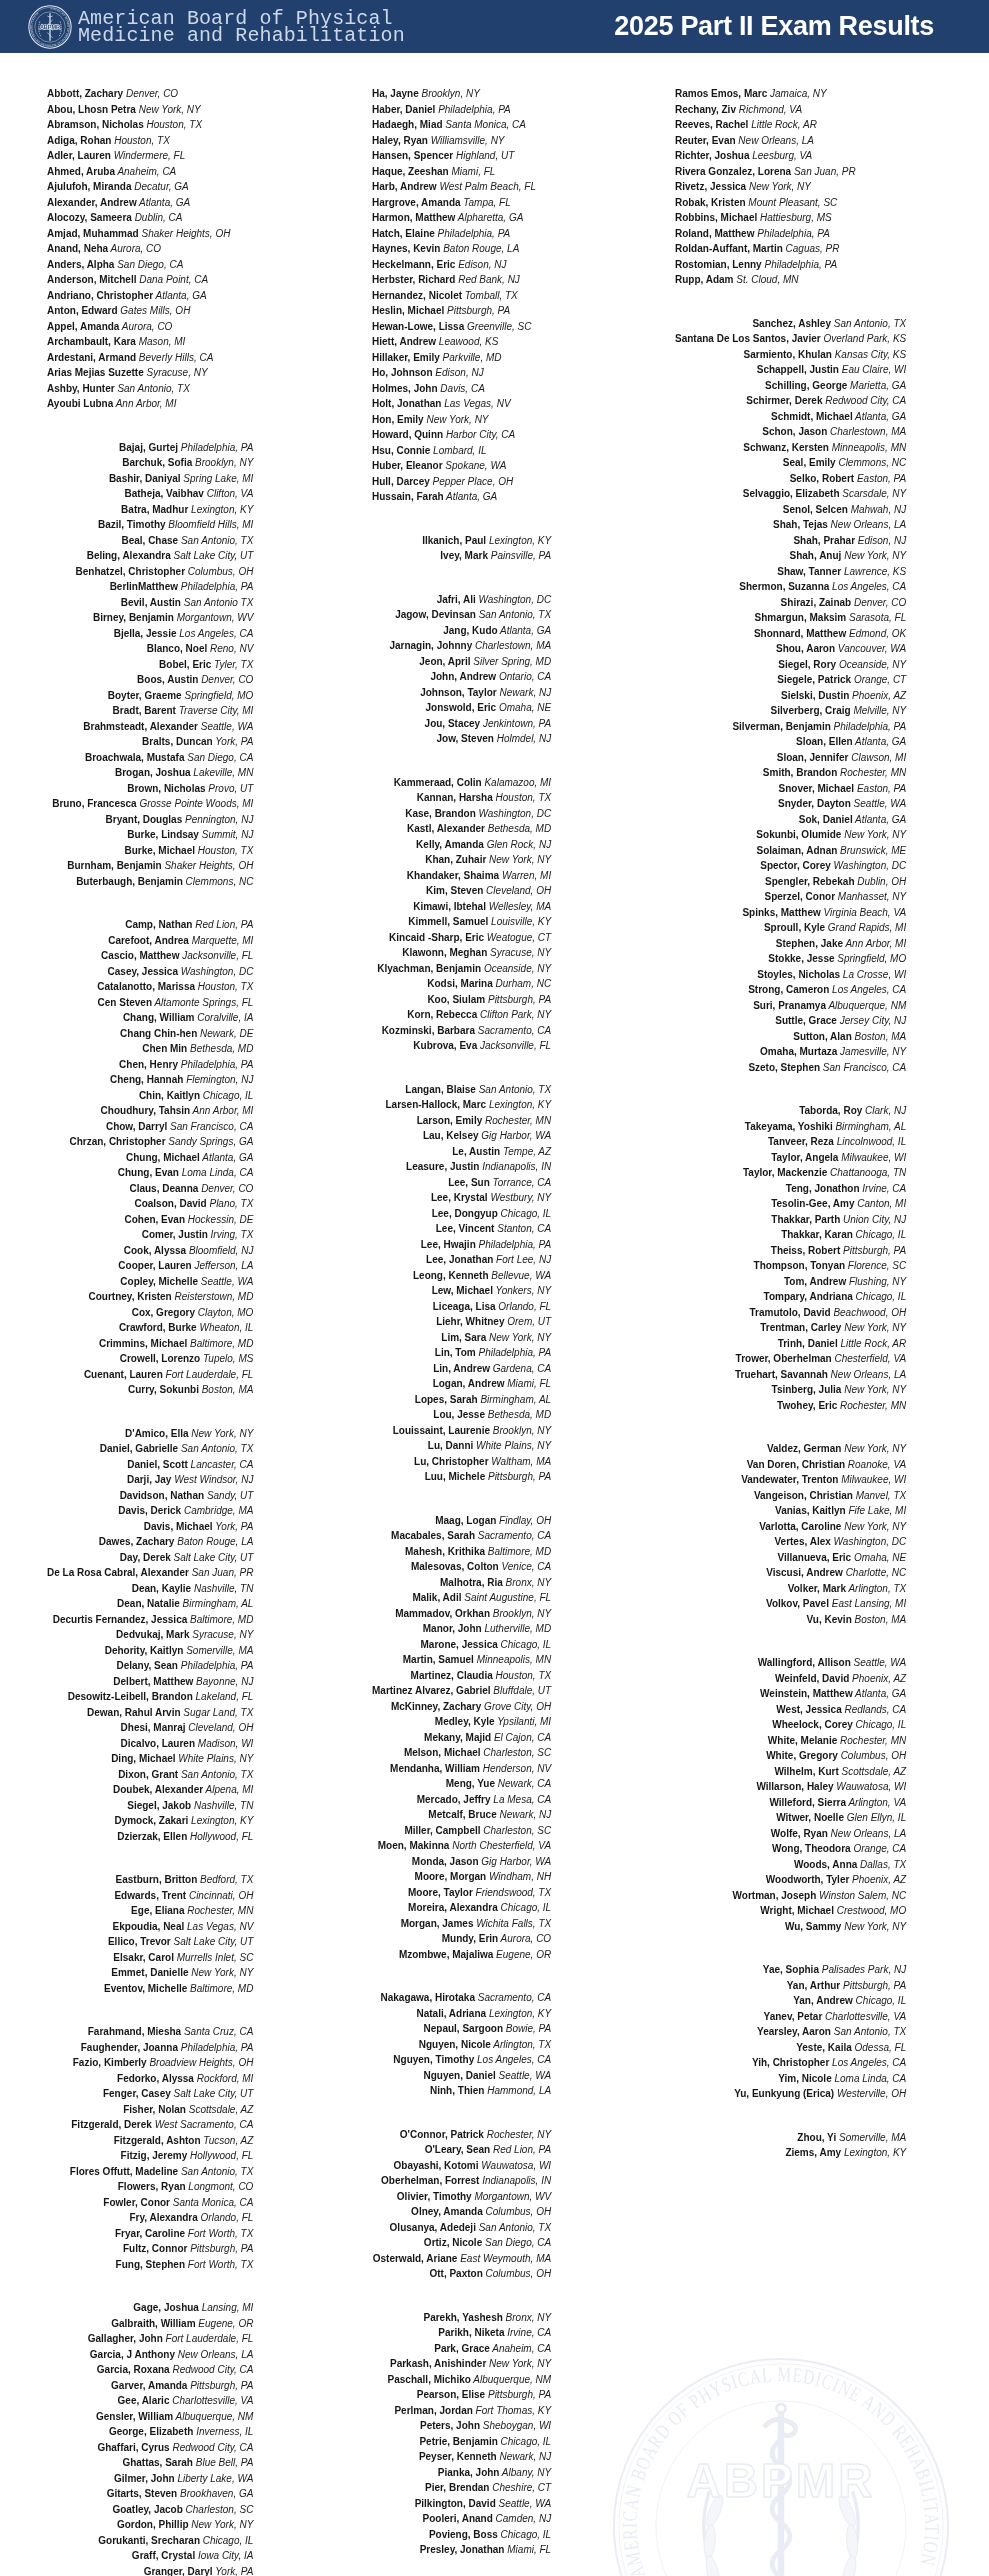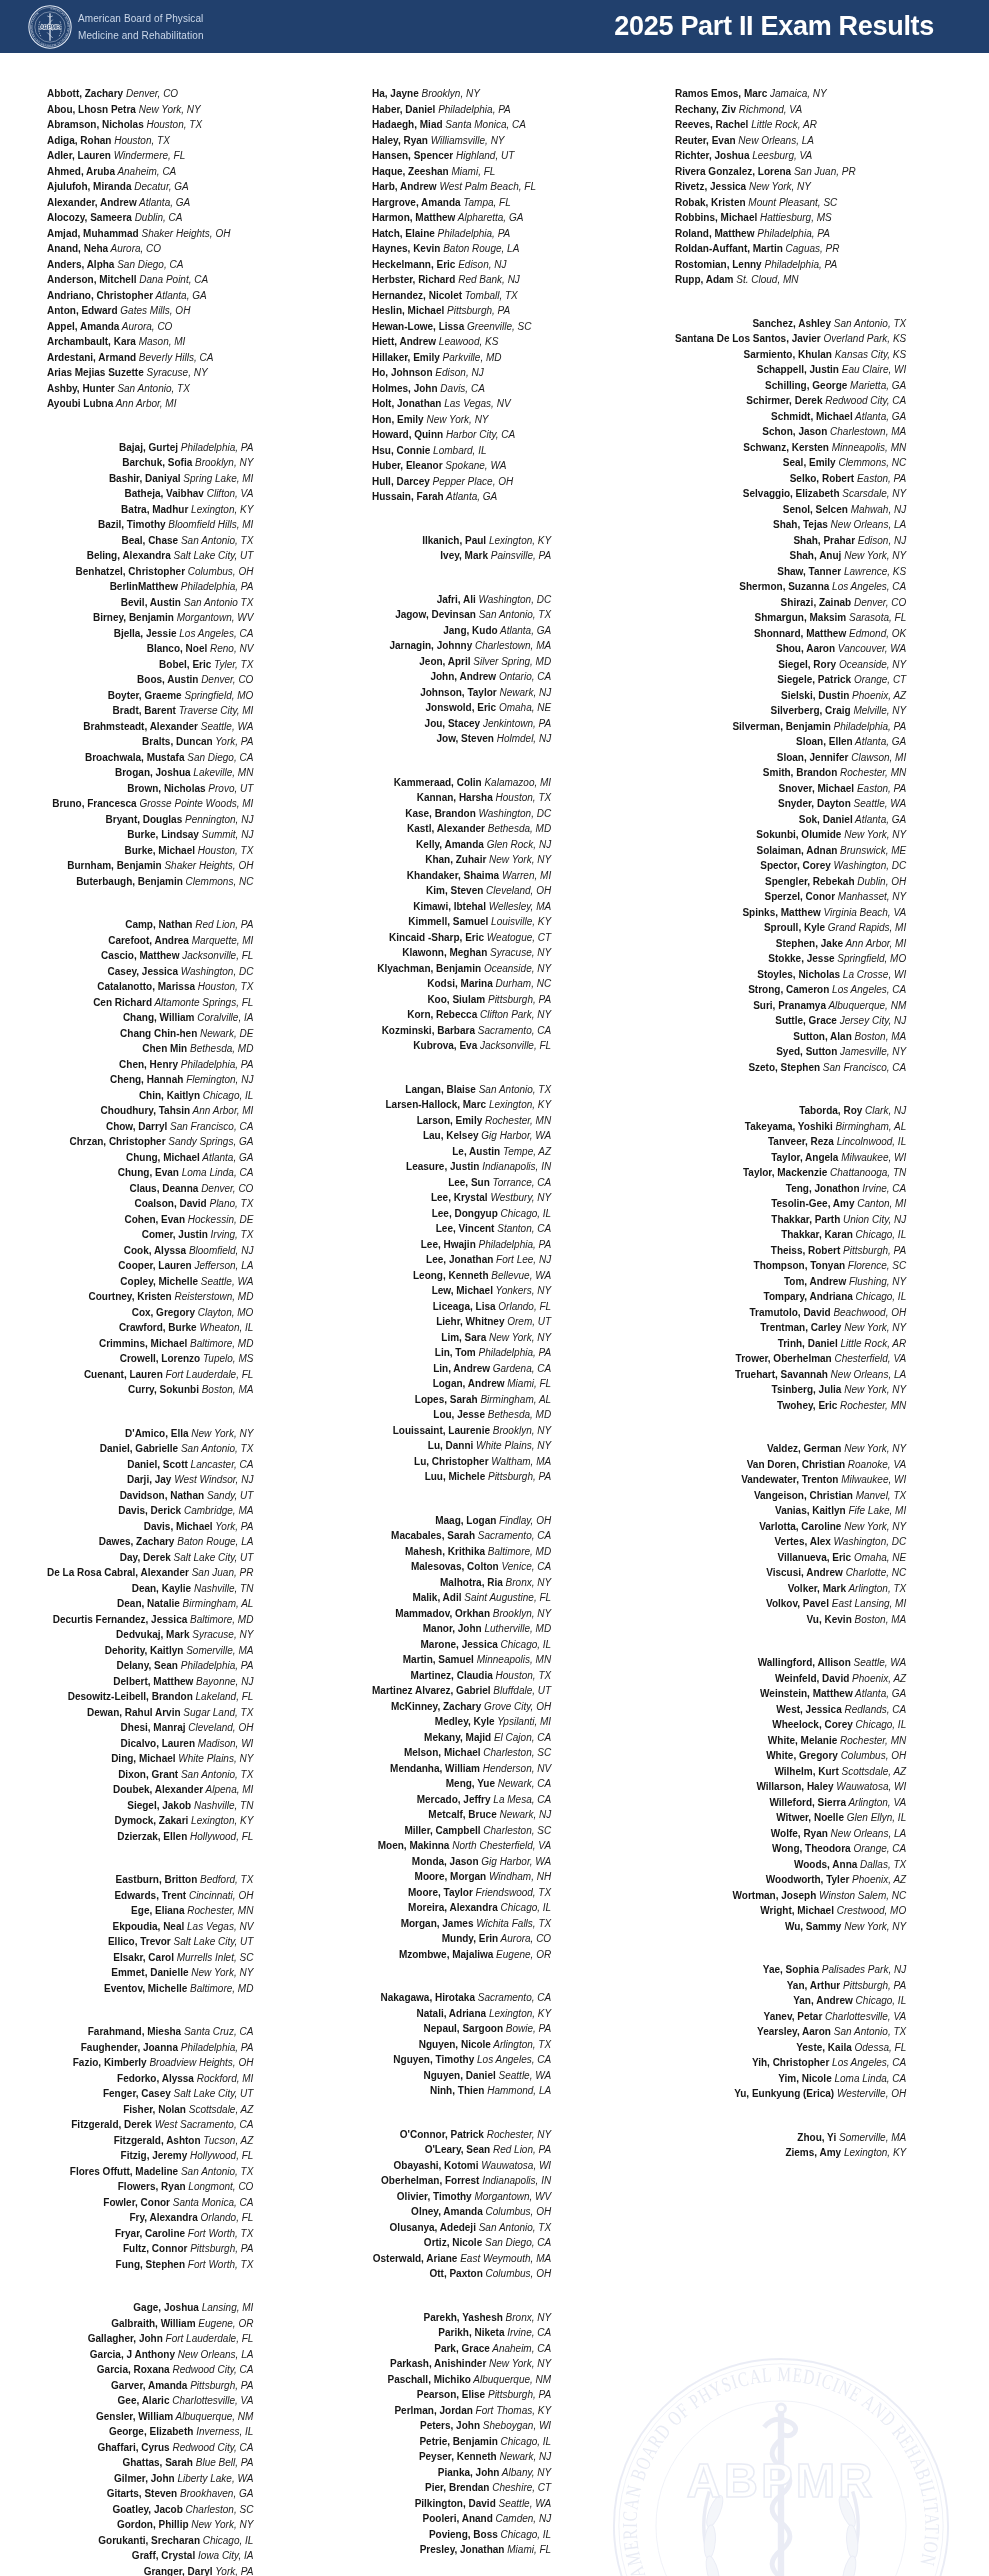--- a/index.html
+++ b/index.html
@@ -17,22 +17,22 @@
     position:absolute; left:0; top:0;
     width:989px; height:53px;
     background:#21406d;
   }
   .logo {
     position:absolute; left:27px; top:3.6px;
     width:46px; height:46px;
   }
   .org-name {
     position:absolute; left:78px; top:9.8px;
-    font-family:Liberation Sans, sans-serif;
-    font-size:10px; line-height:17.5px;
+    font-family:Liberation Mono, monospace;
+    font-size:20px; line-height:17.5px;
     color:#ccd8ea;
     letter-spacing:0.1px;
   }
   .page-title {
     position:absolute; right:55px; top:0;
     height:67px; line-height:53px;
     font-size:27px; font-weight:700;
     color:#ffffff;
     letter-spacing:-0.3px;
     white-space:nowrap;
@@ -142,21 +142,21 @@
         <div class="row"><span class="nm">Burke, Michael</span><span class="lc"> Houston, TX</span></div>
         <div class="row"><span class="nm">Burnham, Benjamin</span><span class="lc"> Shaker Heights, OH</span></div>
         <div class="row"><span class="nm">Buterbaugh, Benjamin</span><span class="lc"> Clemmons, NC</span></div>
       </div>
       <div class="group">
         <div class="row"><span class="nm">Camp, Nathan</span><span class="lc"> Red Lion, PA</span></div>
         <div class="row"><span class="nm">Carefoot, Andrea</span><span class="lc"> Marquette, MI</span></div>
         <div class="row"><span class="nm">Cascio, Matthew</span><span class="lc"> Jacksonville, FL</span></div>
         <div class="row"><span class="nm">Casey, Jessica</span><span class="lc"> Washington, DC</span></div>
         <div class="row"><span class="nm">Catalanotto, Marissa</span><span class="lc"> Houston, TX</span></div>
-        <div class="row"><span class="nm">Cen Richard</span><span class="lc"> Altamonte Springs, FL</span></div>
+        <div class="row"><span class="nm">Cen Steven</span><span class="lc"> Altamonte Springs, FL</span></div>
         <div class="row"><span class="nm">Chang, William</span><span class="lc"> Coralville, IA</span></div>
         <div class="row"><span class="nm">Chang Chin-hen</span><span class="lc"> Newark, DE</span></div>
         <div class="row"><span class="nm">Chen Min</span><span class="lc"> Bethesda, MD</span></div>
         <div class="row"><span class="nm">Chen, Henry</span><span class="lc"> Philadelphia, PA</span></div>
         <div class="row"><span class="nm">Cheng, Hannah</span><span class="lc"> Flemington, NJ</span></div>
         <div class="row"><span class="nm">Chin, Kaitlyn</span><span class="lc"> Chicago, IL</span></div>
         <div class="row"><span class="nm">Choudhury, Tahsin</span><span class="lc"> Ann Arbor, MI</span></div>
         <div class="row"><span class="nm">Chow, Darryl</span><span class="lc"> San Francisco, CA</span></div>
         <div class="row"><span class="nm">Chrzan, Christopher</span><span class="lc"> Sandy Springs, GA</span></div>
         <div class="row"><span class="nm">Chung, Michael</span><span class="lc"> Atlanta, GA</span></div>
@@ -477,21 +477,21 @@
         <div class="row"><span class="nm">Sperzel, Conor</span><span class="lc"> Manhasset, NY</span></div>
         <div class="row"><span class="nm">Spinks, Matthew</span><span class="lc"> Virginia Beach, VA</span></div>
         <div class="row"><span class="nm">Sproull, Kyle</span><span class="lc"> Grand Rapids, MI</span></div>
         <div class="row"><span class="nm">Stephen, Jake</span><span class="lc"> Ann Arbor, MI</span></div>
         <div class="row"><span class="nm">Stokke, Jesse</span><span class="lc"> Springfield, MO</span></div>
         <div class="row"><span class="nm">Stoyles, Nicholas</span><span class="lc"> La Crosse, WI</span></div>
         <div class="row"><span class="nm">Strong, Cameron</span><span class="lc"> Los Angeles, CA</span></div>
         <div class="row"><span class="nm">Suri, Pranamya</span><span class="lc"> Albuquerque, NM</span></div>
         <div class="row"><span class="nm">Suttle, Grace</span><span class="lc"> Jersey City, NJ</span></div>
         <div class="row"><span class="nm">Sutton, Alan</span><span class="lc"> Boston, MA</span></div>
-        <div class="row"><span class="nm">Syed, Sutton</span><span class="lc"> Jamesville, NY</span></div>
+        <div class="row"><span class="nm">Omaha, Murtaza</span><span class="lc"> Jamesville, NY</span></div>
         <div class="row"><span class="nm">Szeto, Stephen</span><span class="lc"> San Francisco, CA</span></div>
       </div>
       <div class="group">
         <div class="row"><span class="nm">Taborda, Roy</span><span class="lc"> Clark, NJ</span></div>
         <div class="row"><span class="nm">Takeyama, Yoshiki</span><span class="lc"> Birmingham, AL</span></div>
         <div class="row"><span class="nm">Tanveer, Reza</span><span class="lc"> Lincolnwood, IL</span></div>
         <div class="row"><span class="nm">Taylor, Angela</span><span class="lc"> Milwaukee, WI</span></div>
         <div class="row"><span class="nm">Taylor, Mackenzie</span><span class="lc"> Chattanooga, TN</span></div>
         <div class="row"><span class="nm">Teng, Jonathon</span><span class="lc"> Irvine, CA</span></div>
         <div class="row"><span class="nm">Tesolin-Gee, Amy</span><span class="lc"> Canton, MI</span></div>

